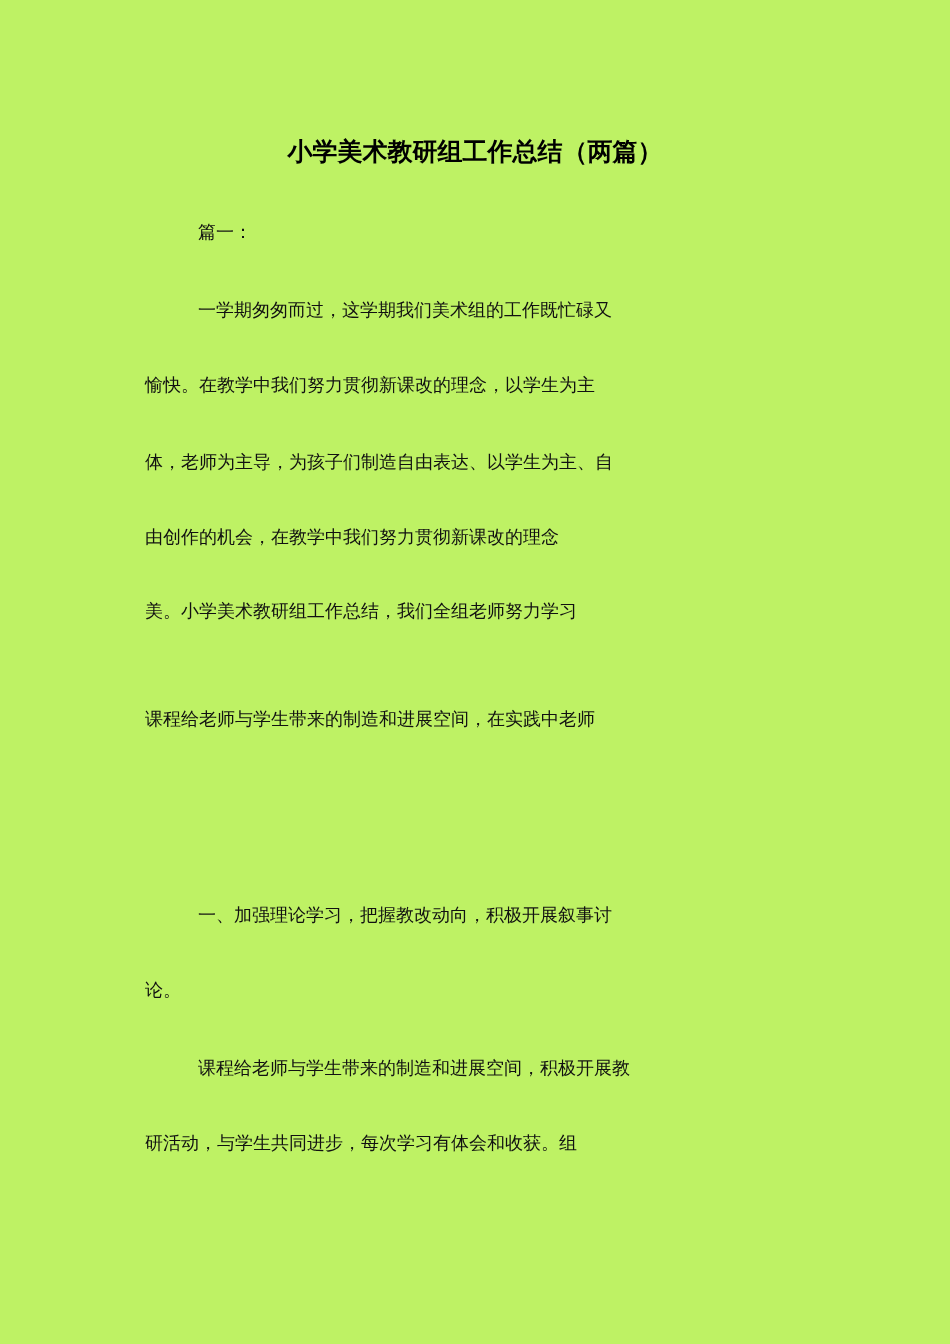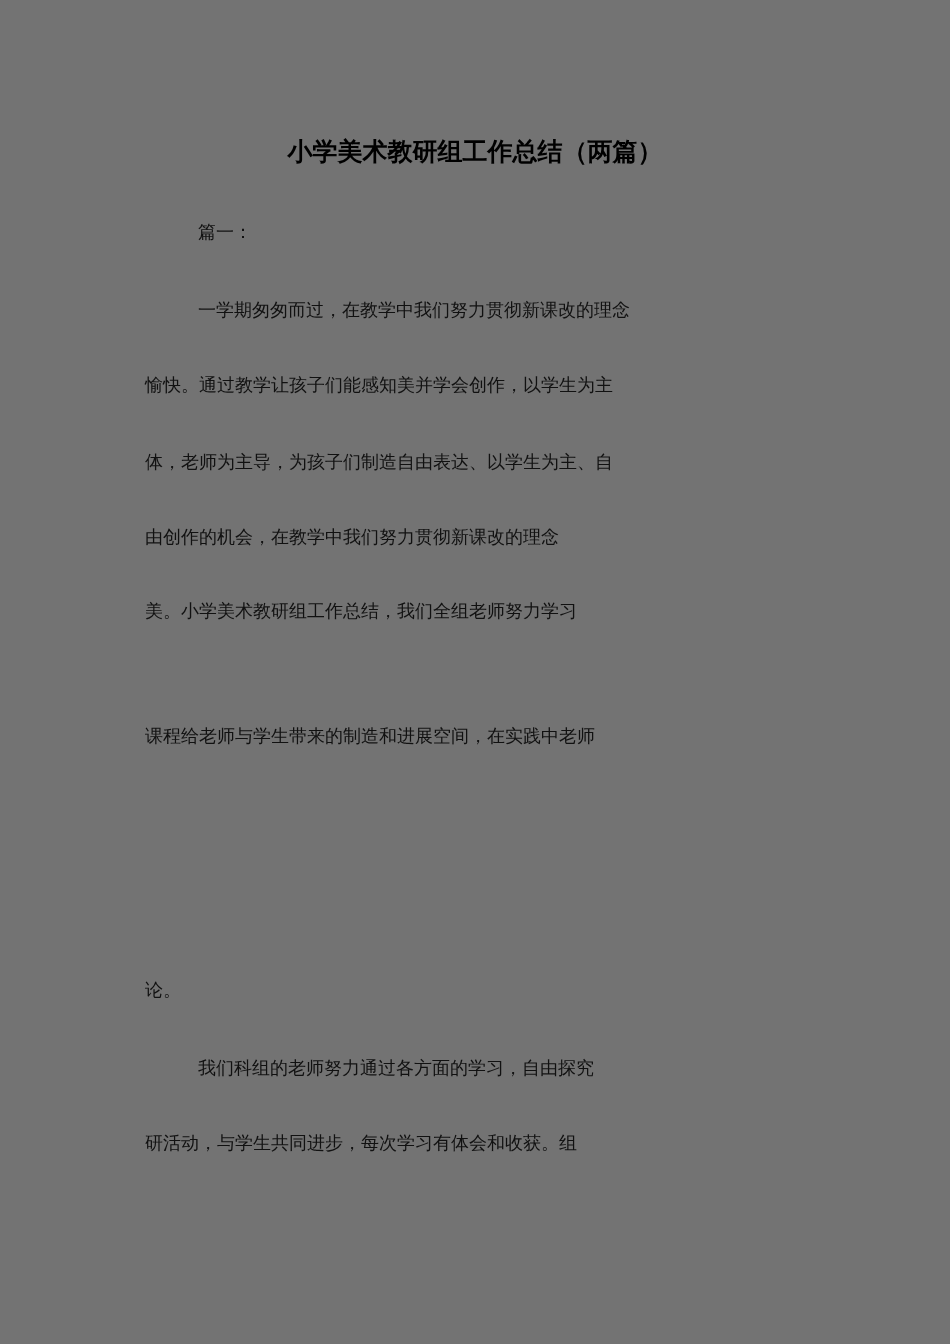--- a/index.html
+++ b/index.html
@@ -1,41 +1,42 @@
 <!DOCTYPE html>
 <html><head>
 <meta charset="utf-8">
 <style>
   html, body { margin: 0; padding: 0; background: #ffffff; }
   body { width: 950px; height: 1344px; position: relative; overflow: hidden; }
-  .page { position: absolute; left: 0; top: 0; width: 950px; height: 1344px; background: #737373; }
+  .page { position: absolute; left: 0; top: 0; width: 950px; height: 1344px; background: #bef264; }
   .title {
     position: absolute; left: 0; width: 950px; top: 134px; text-align: center;
     font-family: "DejaVu Sans", "Liberation Sans", sans-serif; font-weight: bold;
     font-size: 25px; line-height: 36px; color: #000; letter-spacing: 0px;
   }
   .line {
     position: absolute; left: 145px; width: 680px; white-space: nowrap;
     font-family: "DejaVu Serif", "Liberation Serif", serif;
     font-size: 18px; line-height: 36px; color: #111;
   }
   .indent { left: 198px; }
 </style>
 </head>
 <body>
 
 <div class="page">
   <div class="title">小学美术教研组工作总结（两篇）</div>
 
   <div class="line indent" style="top:214px">篇一：</div>
 
-  <div class="line indent" style="top:292px">一学期匆匆而过，在教学中我们努力贯彻新课改的理念</div>
-  <div class="line" style="top:367px">愉快。通过教学让孩子们能感知美并学会创作，以学生为主</div>
+  <div class="line indent" style="top:292px">一学期匆匆而过，这学期我们美术组的工作既忙碌又</div>
+  <div class="line" style="top:367px">愉快。在教学中我们努力贯彻新课改的理念，以学生为主</div>
   <div class="line" style="top:444px">体，老师为主导，为孩子们制造自由表达、以学生为主、自</div>
   <div class="line" style="top:519px">由创作的机会，在教学中我们努力贯彻新课改的理念</div>
   <div class="line" style="top:593px">美。小学美术教研组工作总结，我们全组老师努力学习</div>
-  <div class="line" style="top:718px">课程给老师与学生带来的制造和进展空间，在实践中老师</div>
+  <div class="line" style="top:701px">课程给老师与学生带来的制造和进展空间，在实践中老师</div>
 
+  <div class="line indent" style="top:897px">一、加强理论学习，把握教改动向，积极开展叙事讨</div>
   <div class="line" style="top:972px">论。</div>
 
-  <div class="line indent" style="top:1050px">我们科组的老师努力通过各方面的学习，自由探究</div>
+  <div class="line indent" style="top:1050px">课程给老师与学生带来的制造和进展空间，积极开展教</div>
   <div class="line" style="top:1125px">研活动，与学生共同进步，每次学习有体会和收获。组</div>
 </div>
 
 </body></html>

